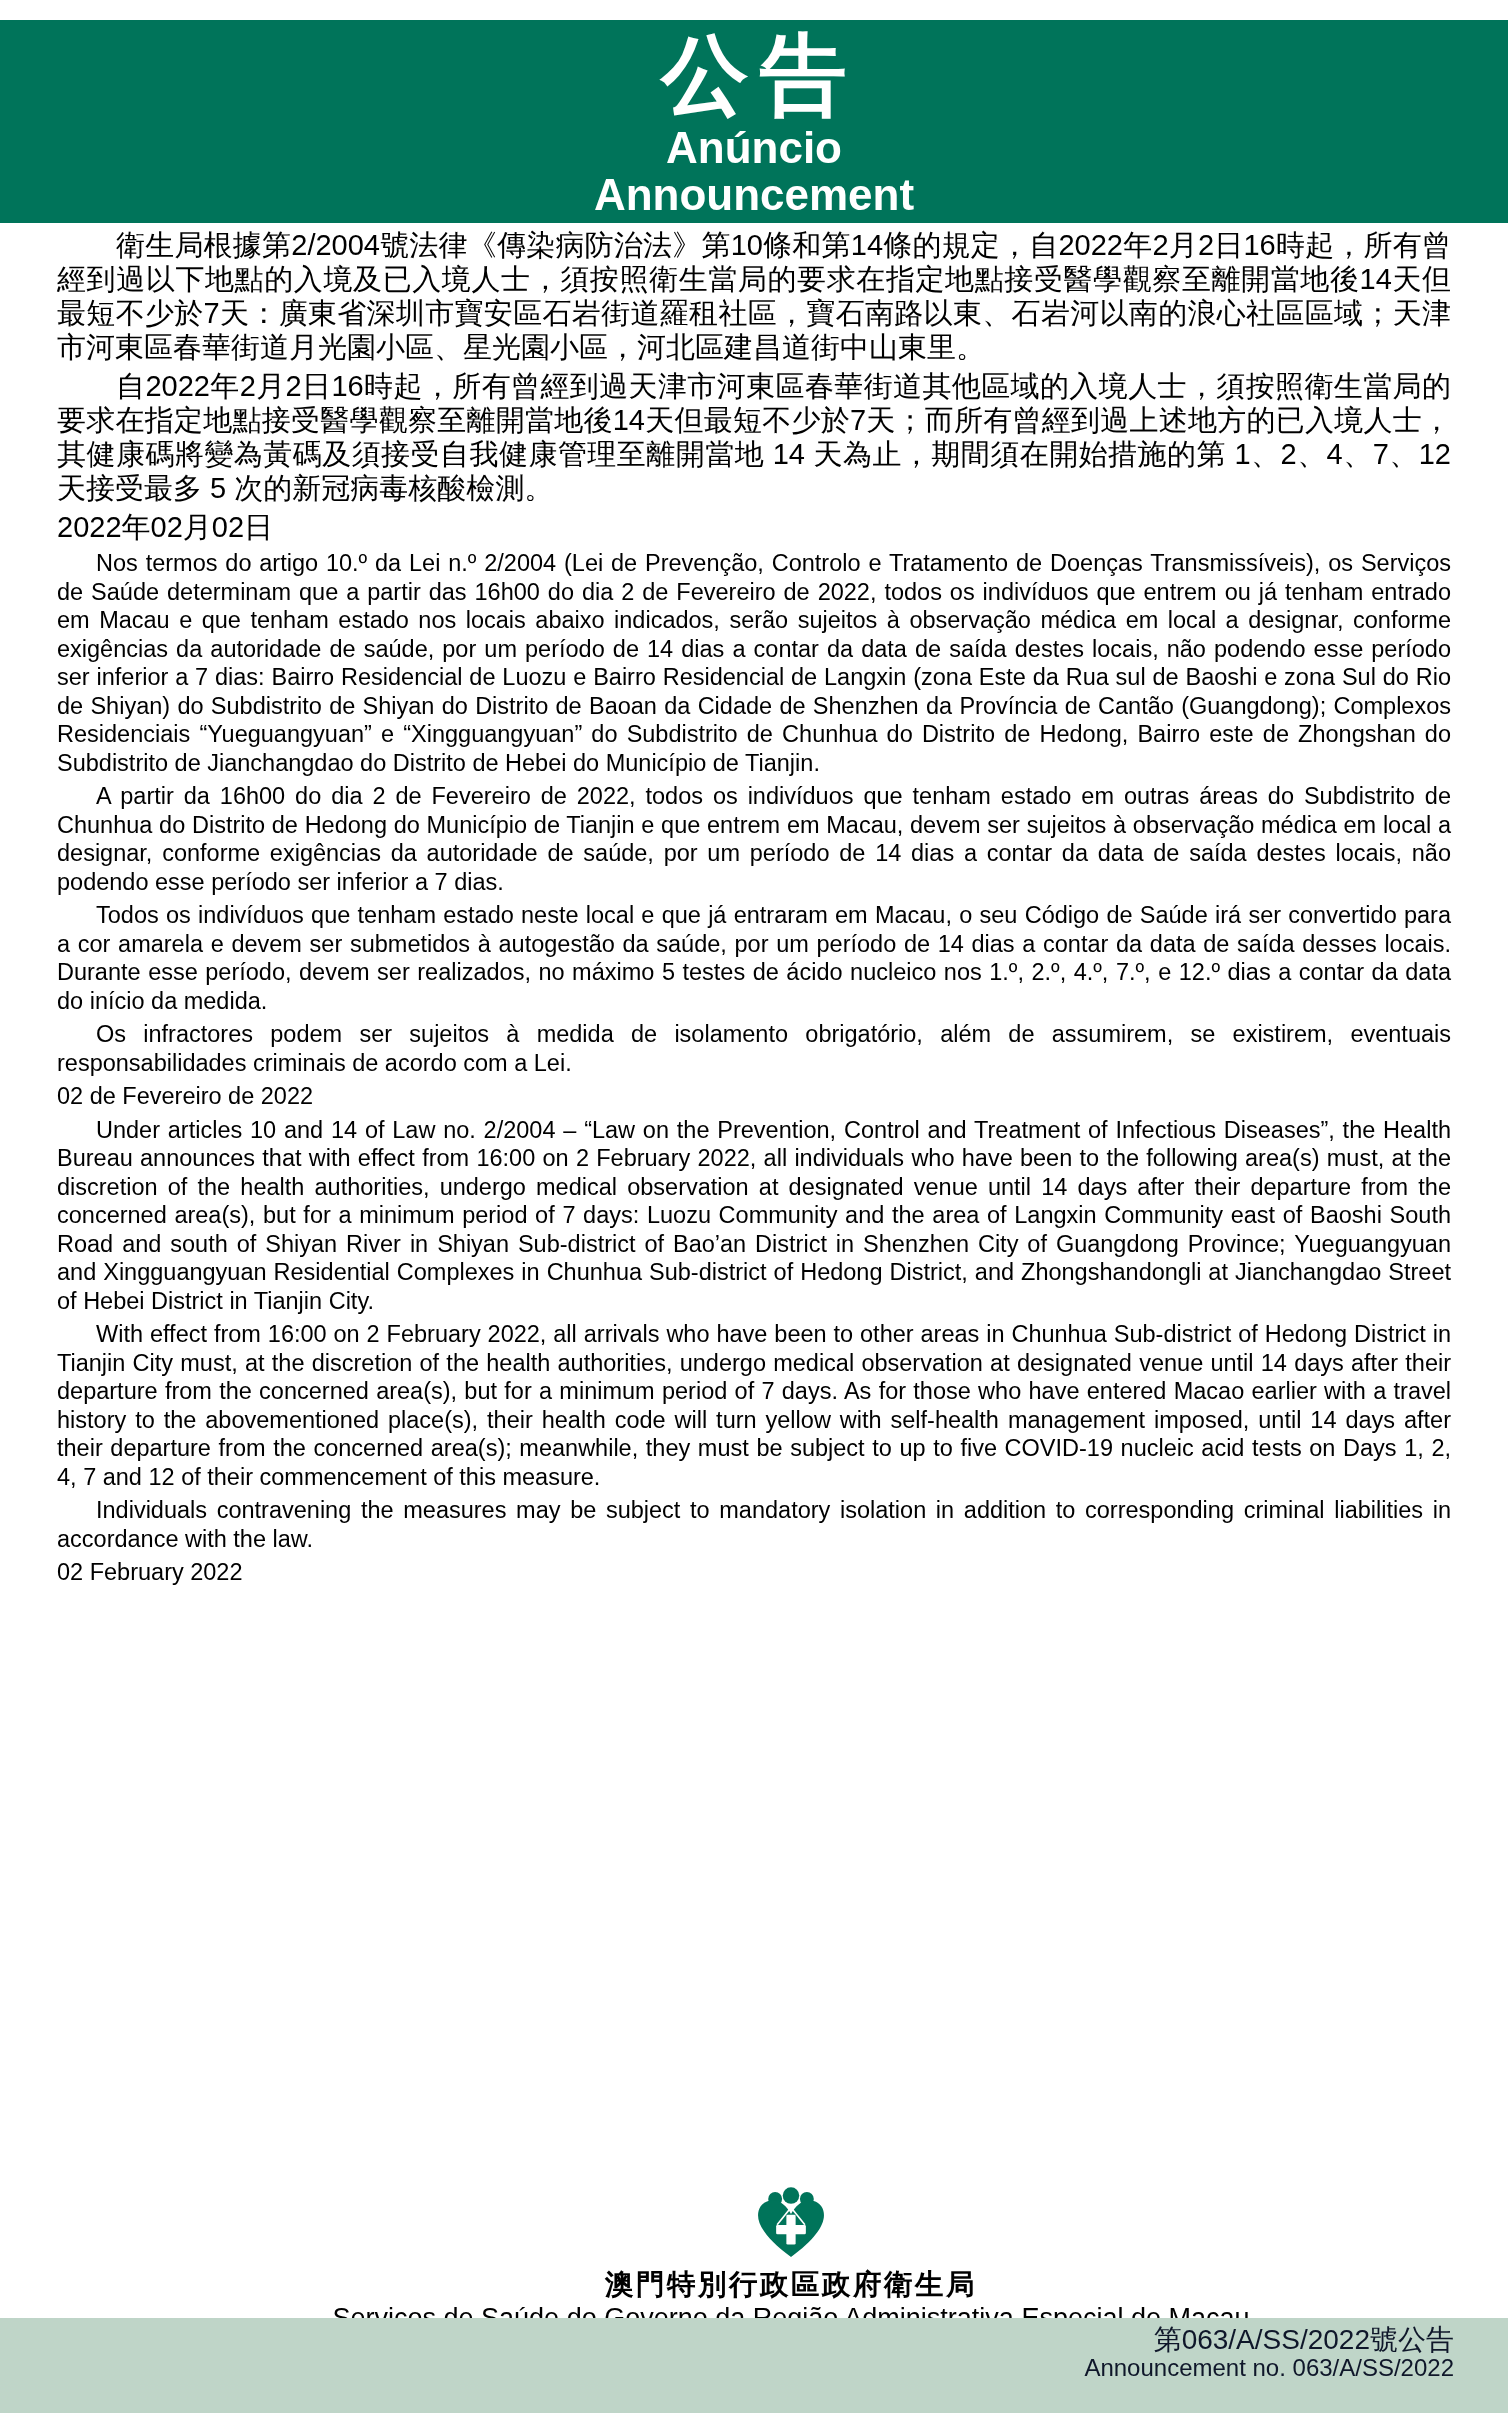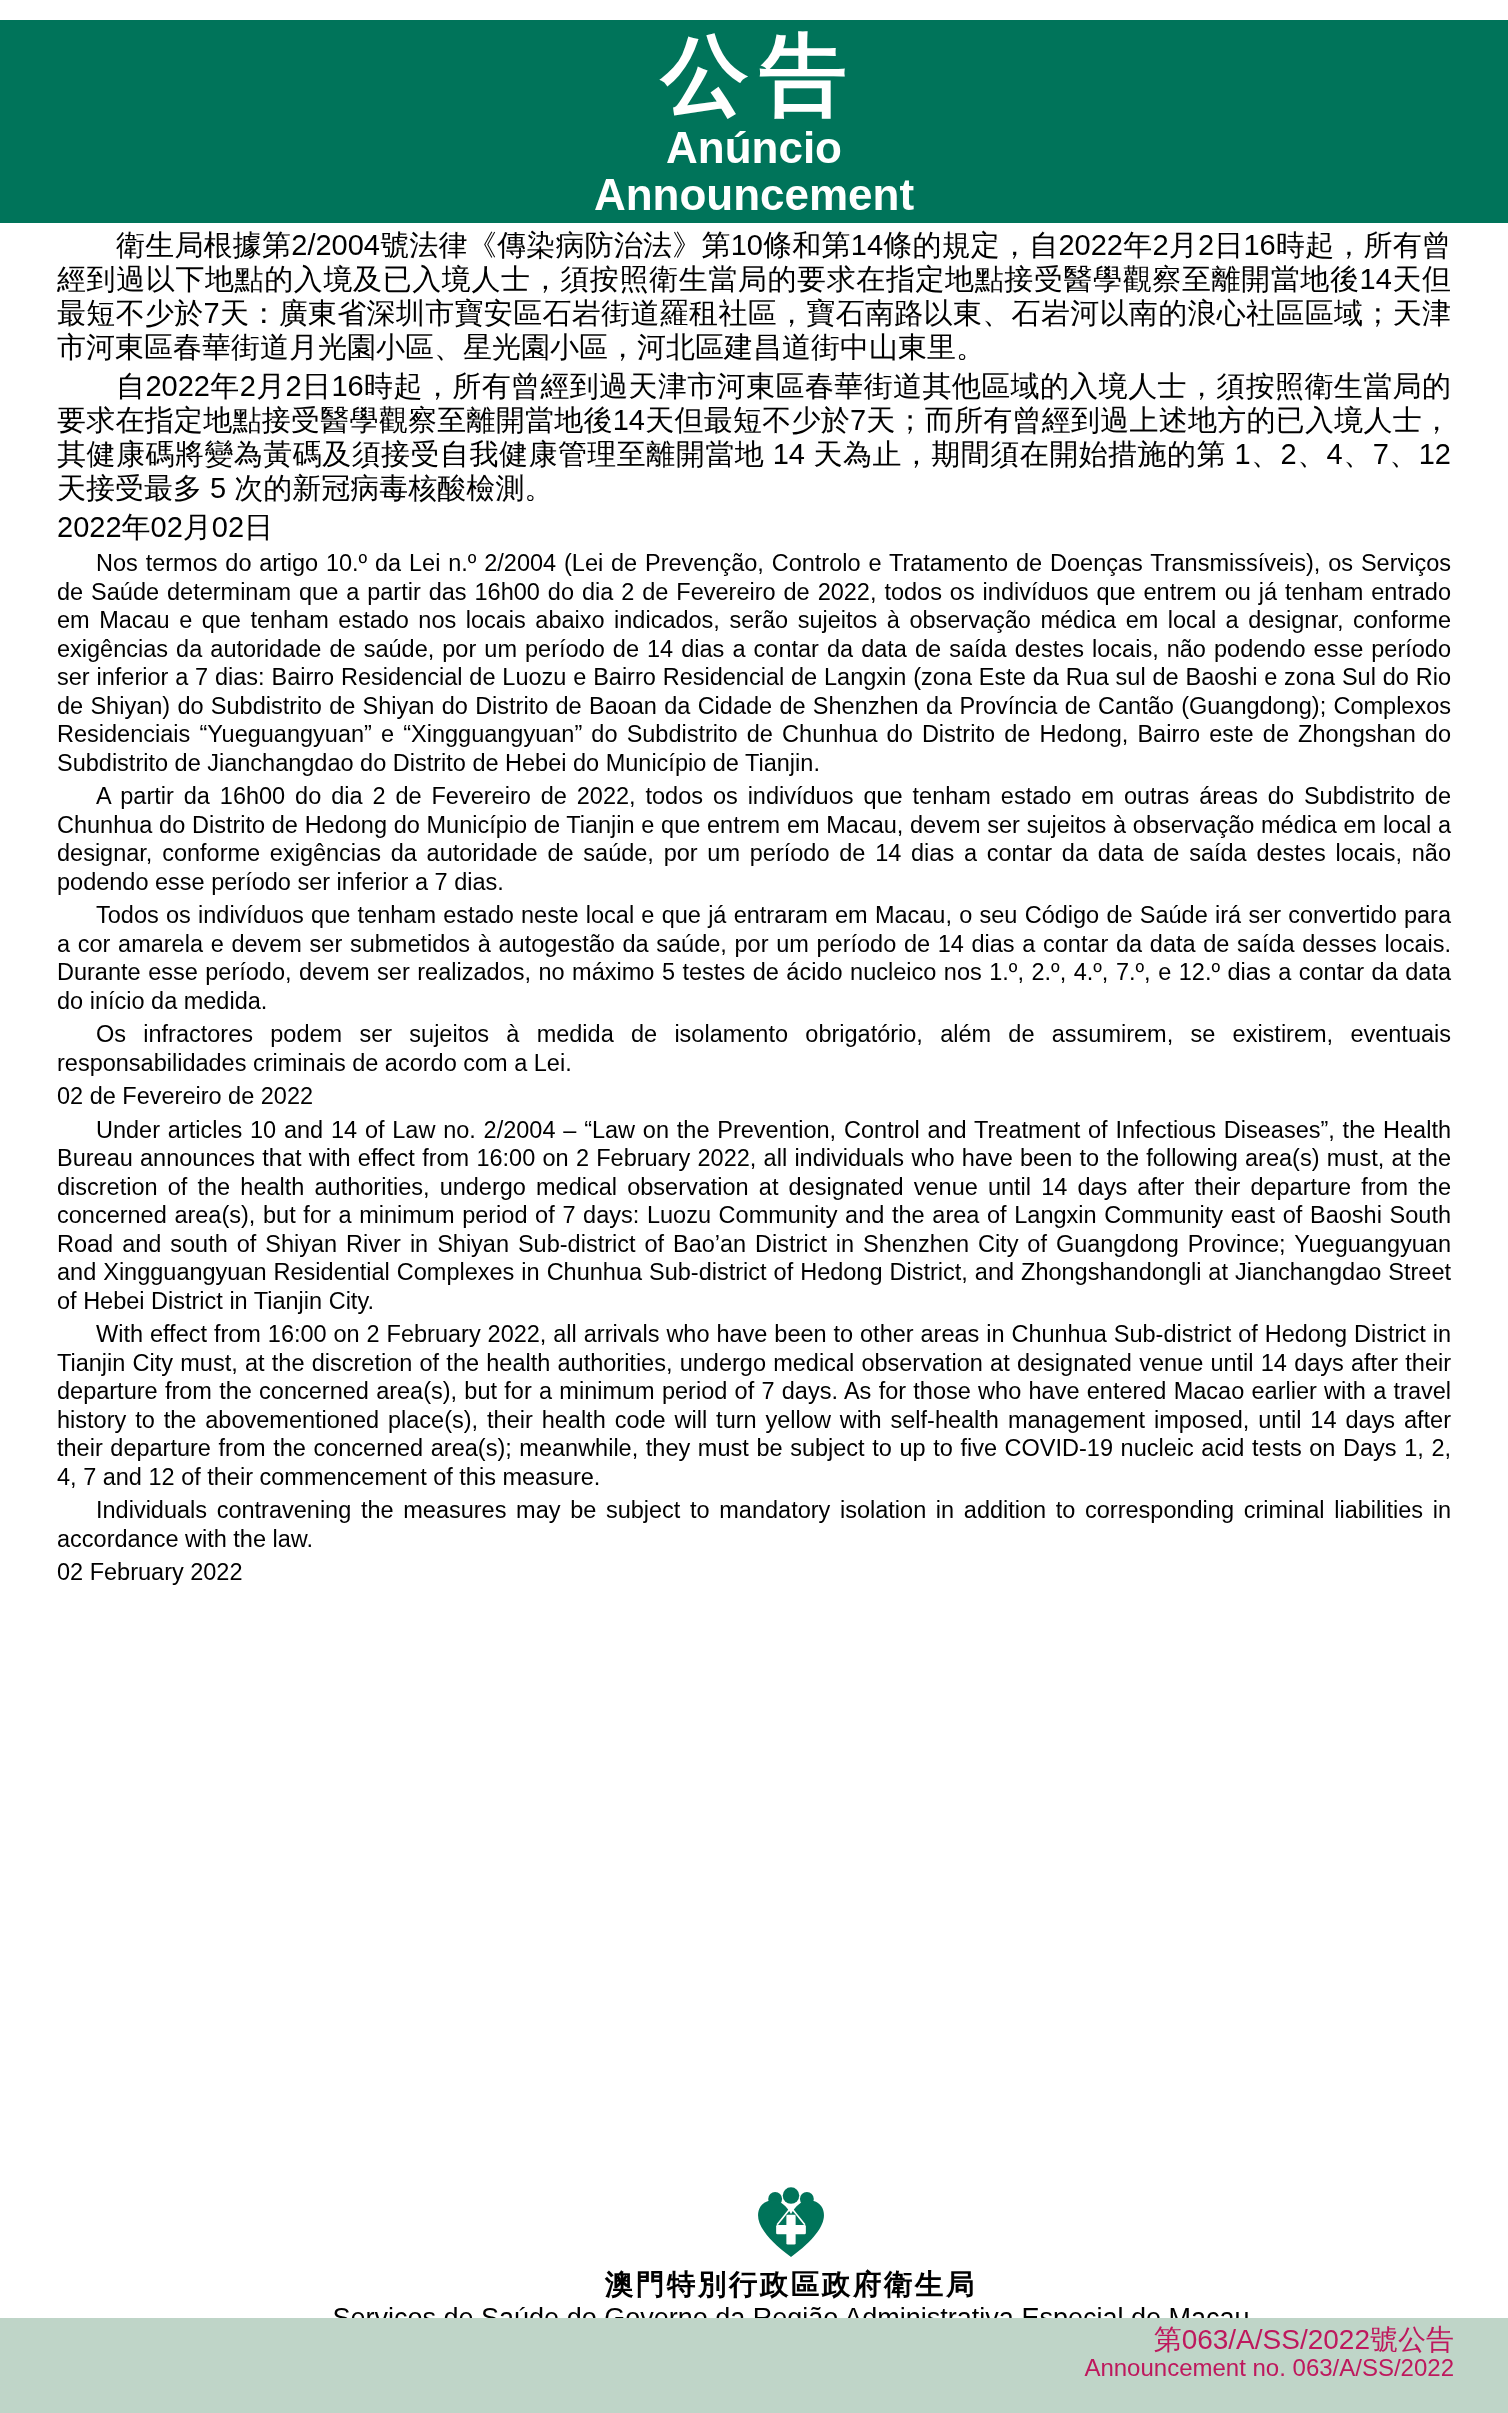--- a/index.html
+++ b/index.html
@@ -69,21 +69,21 @@
 
   
   .refbar {
     position:absolute;
     left:0; right:0; bottom:0;
     height:95px;
     background:#BFD5C8;
     box-sizing:border-box;
     padding:6.7px 54px 0 0;
     text-align:right;
-    color:#be185d;
+    color:#0f172a;
   }
   .ref-cn { font-size:28px; line-height:30px; }
   .ref-pt { font-size:24px; line-height:25px; }
   .ref-en { font-size:24px; line-height:25px; }
 </style>
 </head>
 <body>
 
 <div class="page">
 

